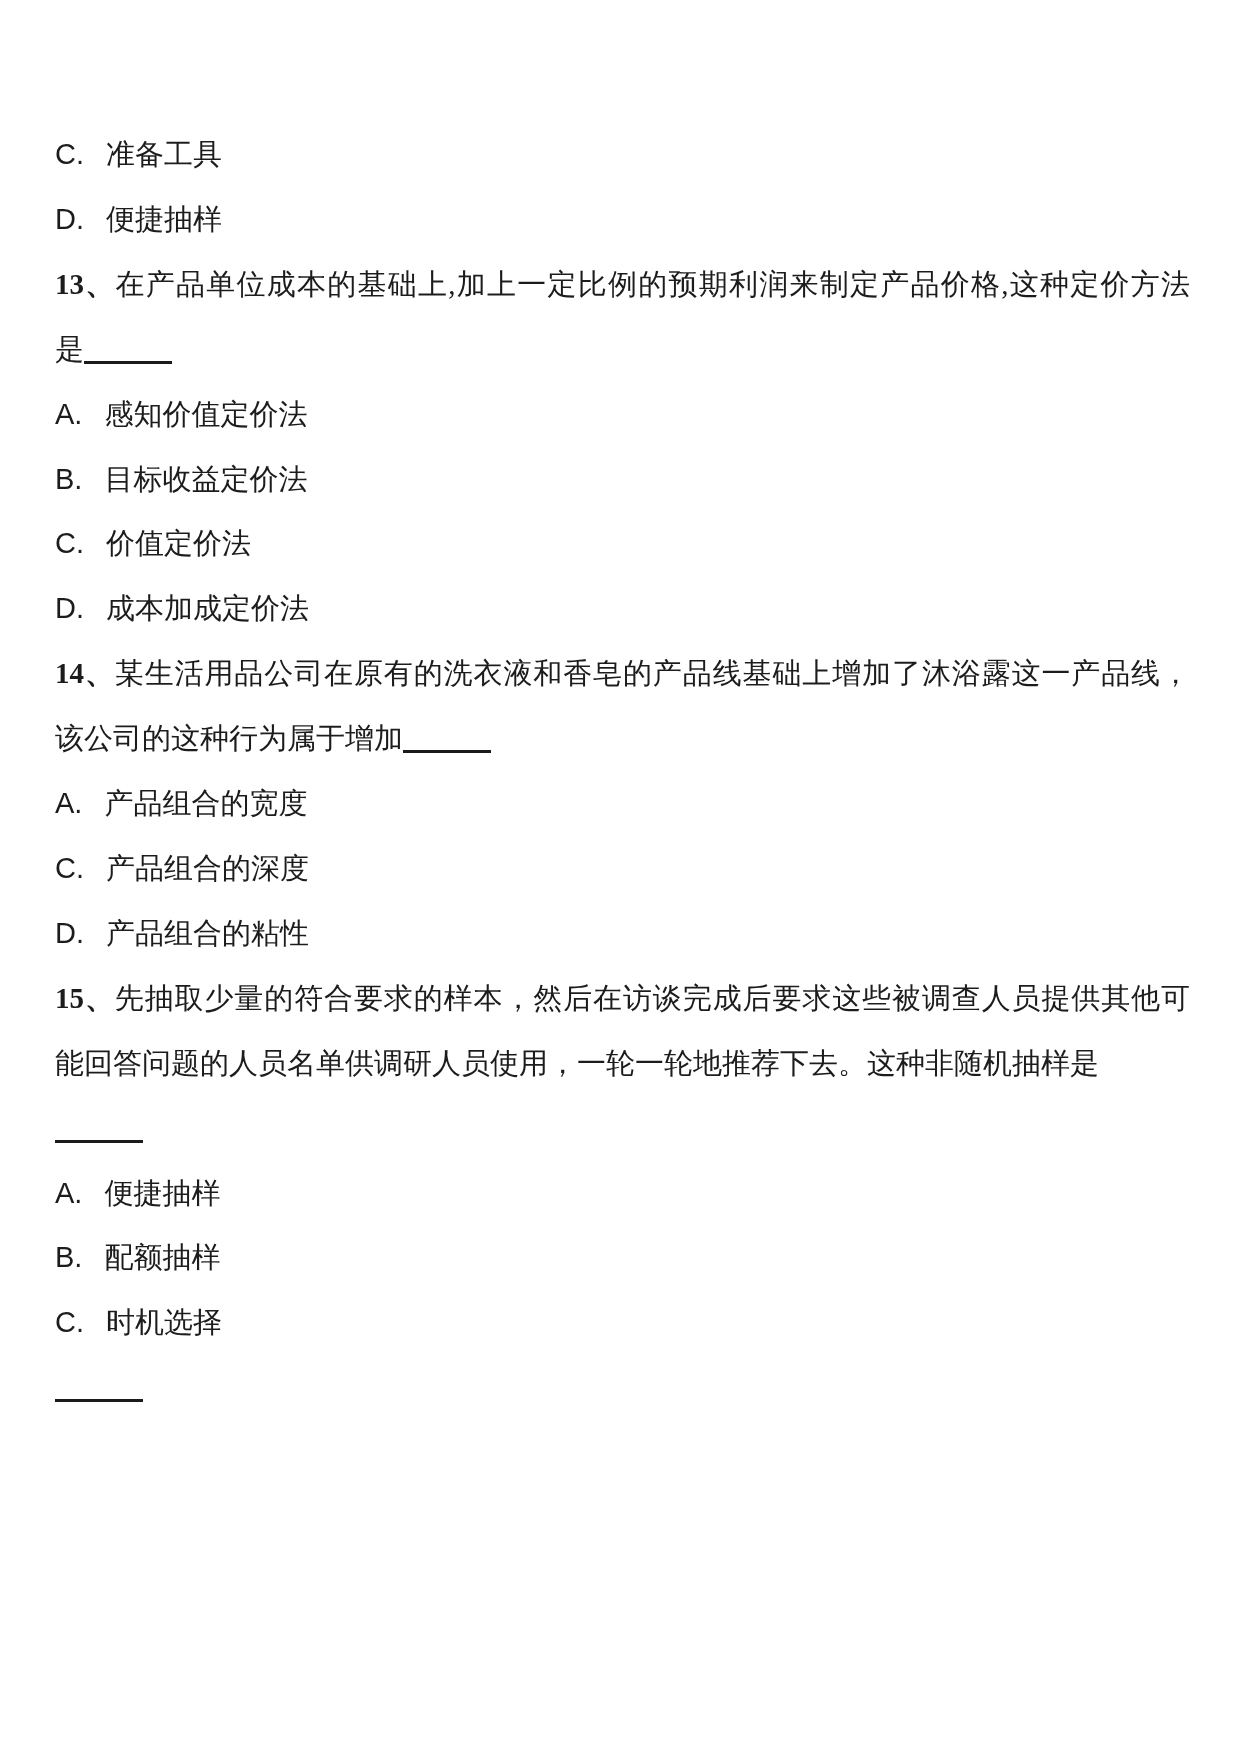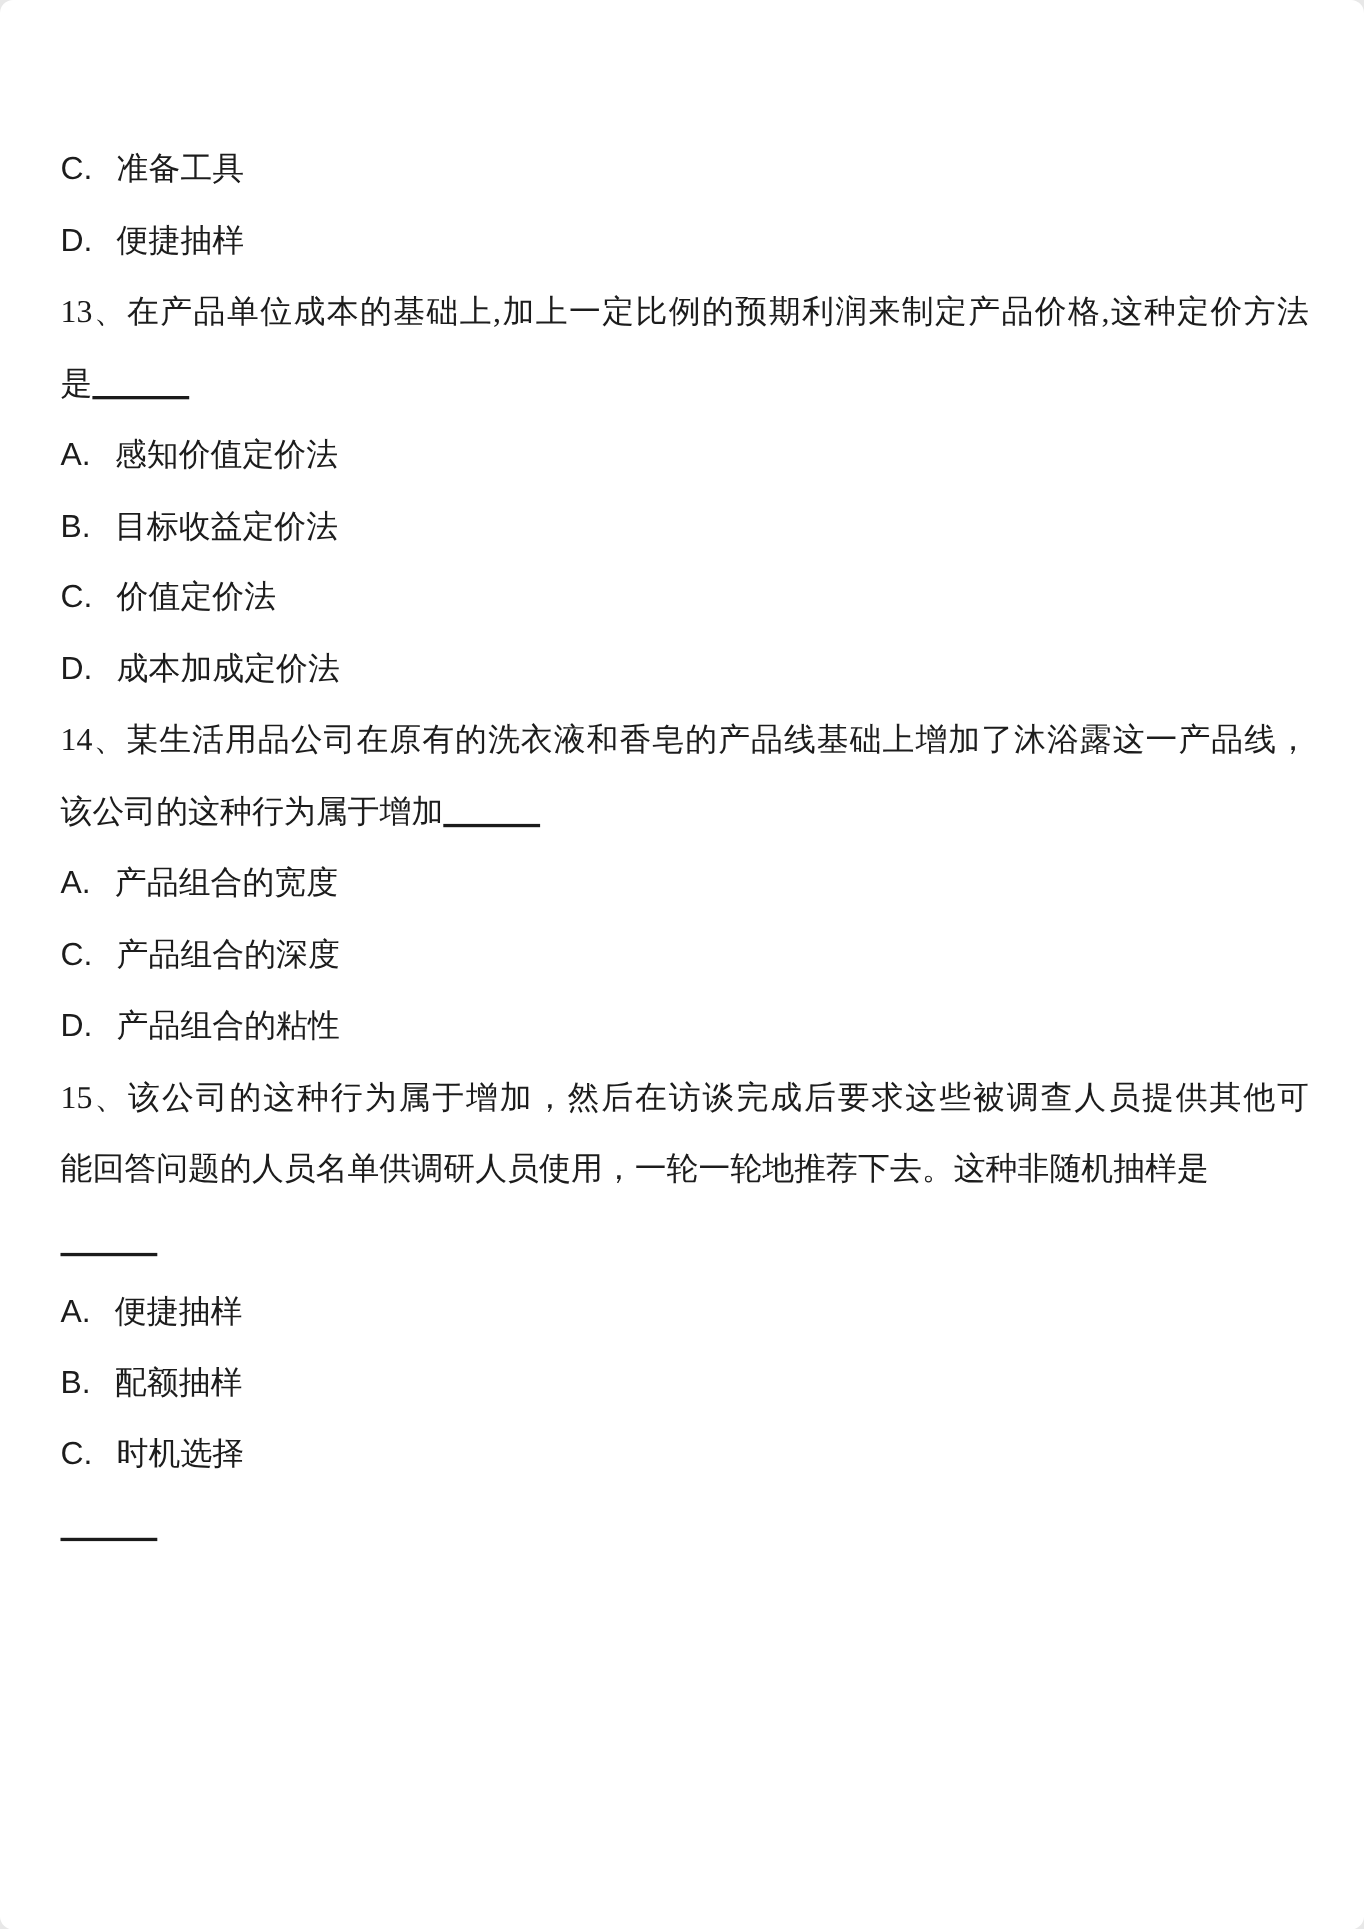--- a/index.html
+++ b/index.html
@@ -8,34 +8,33 @@
     width: 1240px;
     height: 1754px;
     margin: 0 auto;
     background: #ffffff;
     box-sizing: border-box;
     padding: 122px 50px 0 55px;
     font-family: "Liberation Serif", "DejaVu Serif", serif;
     font-size: 29px;
     color: #1c1c1c;
     overflow: hidden;
-    border-radius: 12px;
   }
   .line {
     line-height: 64.9px;
     white-space: nowrap;
   }
   .line.just {
     white-space: normal;
     text-align: justify;
     text-align-last: justify;
   }
   .qnum {
     font-family: "Liberation Serif", "DejaVu Serif", serif;
-    font-weight: 400;
+    font-weight: 700;
   }
   .letter {
     font-family: "Liberation Sans", "DejaVu Sans", sans-serif;
     font-weight: 400;
     margin-right: 22px;
   }
   .blank {
     display: inline-block;
     width: 88px;
     height: 3px;
@@ -68,21 +67,21 @@
 
   <div class="line"><span>该公司的这种行为属于增加</span><span class="blank"></span></div>
 
   <div class="line"><span class="letter">A.</span><span>产品组合的宽度</span></div>
 
 
   <div class="line"><span class="letter">C.</span><span>产品组合的深度</span></div>
 
   <div class="line"><span class="letter">D.</span><span>产品组合的粘性</span></div>
 
-  <div class="line just"><span class="qnum">15、</span><span>该公司的这种行为属于增加，然后在访谈完成后要求这些被调查人员提供其他可</span></div>
+  <div class="line just"><span class="qnum">15、</span><span>先抽取少量的符合要求的样本，然后在访谈完成后要求这些被调查人员提供其他可</span></div>
 
   <div class="line"><span>能回答问题的人员名单供调研人员使用，一轮一轮地推荐下去。这种非随机抽样是</span></div>
 
   <div class="line"><span class="blank"></span></div>
 
   <div class="line"><span class="letter">A.</span><span>便捷抽样</span></div>
 
   <div class="line"><span class="letter">B.</span><span>配额抽样</span></div>
 
   <div class="line"><span class="letter">C.</span><span>时机选择</span></div>

